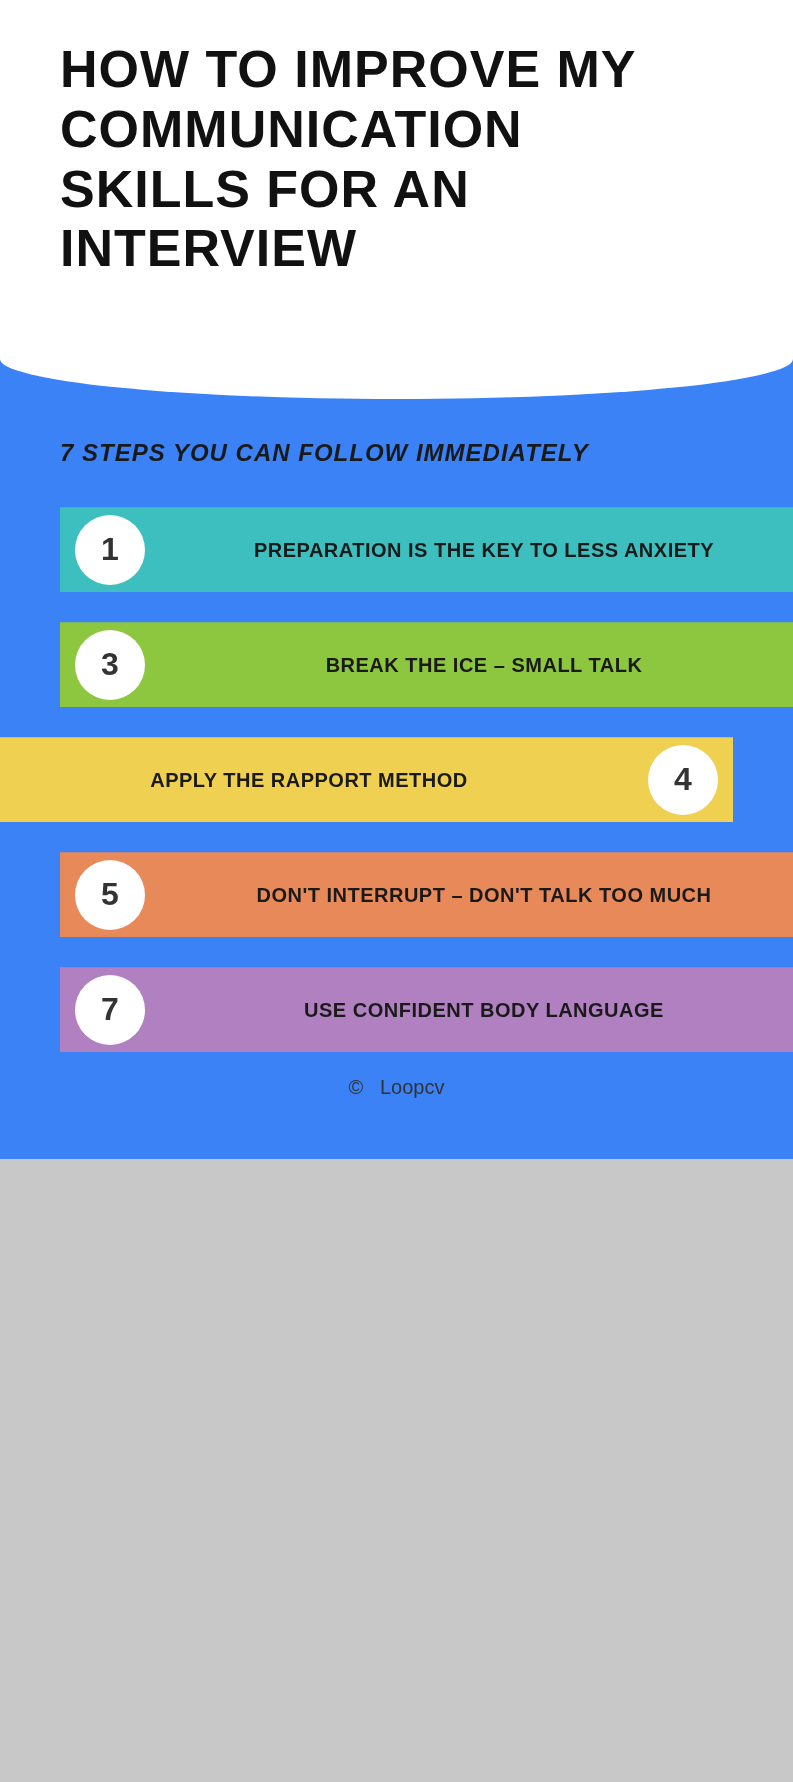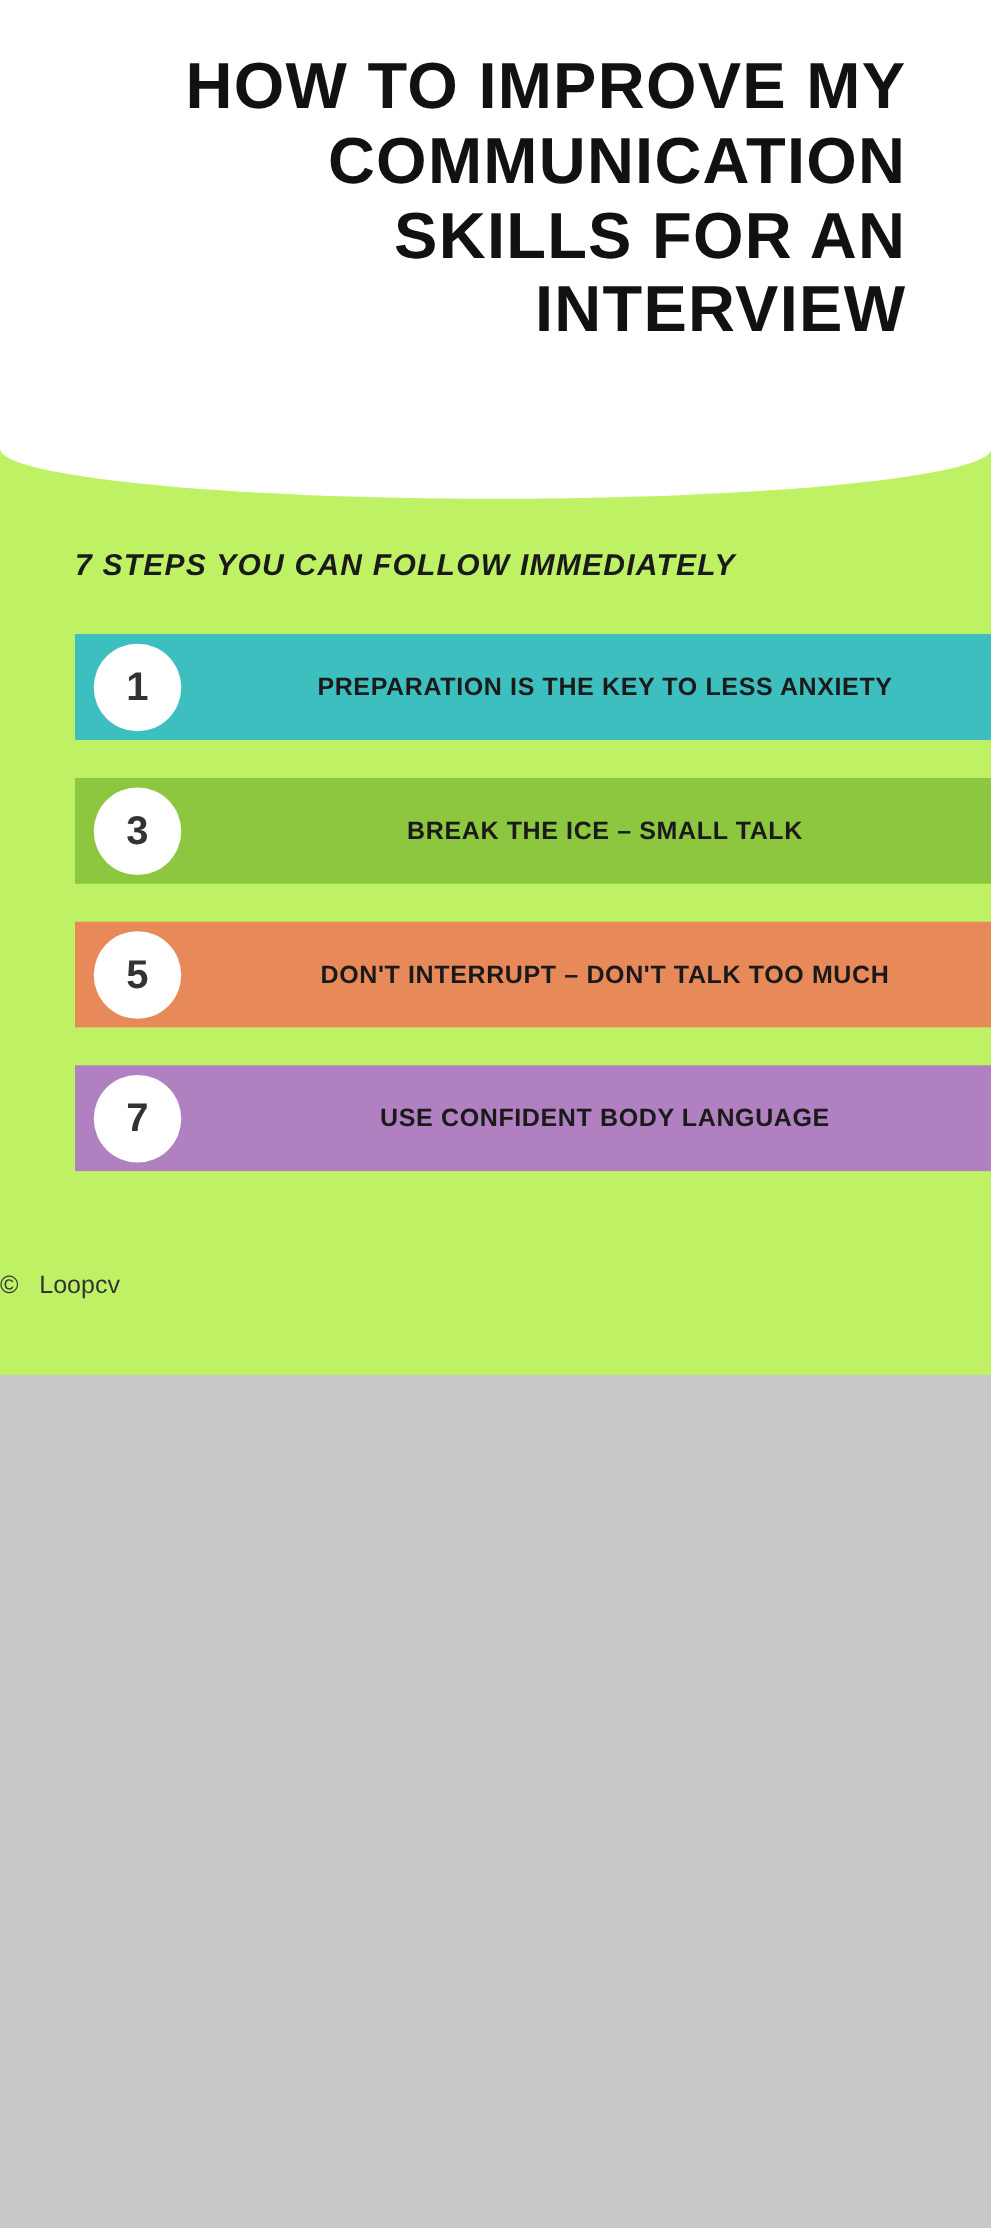--- a/index.html
+++ b/index.html
@@ -7,21 +7,21 @@
     body {
       width: 793px;
       min-height: 1782px;
       font-family: 'Arial Black', 'Arial Bold', Arial, sans-serif;
       background: #c8c8c8;
       overflow-x: hidden;
     }
 
     .header-section {
       background: #ffffff;
-      text-align: right;
+      text-align: left;
       padding: 40px 68px 80px 60px;
       position: relative;
       z-index: 2;
     }
 
     .header-section::after {
       content: '';
       position: absolute;
       bottom: -40px;
       left: 0;
@@ -35,21 +35,21 @@
     .main-title {
       font-size: 52px;
       font-weight: 900;
       text-transform: uppercase;
       line-height: 1.15;
       color: #111111;
       letter-spacing: 1px;
     }
 
     .gray-section {
-      background: #bef264;
+      background: #3b82f6;
       padding: 80px 0 60px 0;
       position: relative;
     }
 
     .subtitle {
       font-size: 24px;
       font-weight: 700;
       text-transform: uppercase;
       color: #1a1a1a;
       text-align: left;
@@ -190,22 +190,22 @@
       margin-left: 60px;
       overflow: visible;
     }
 
     .step-wrapper-left {
       margin-right: 60px;
       overflow: visible;
     }
 
     .footer-text {
-      text-align: left;
-      margin-top: 80px;
+      text-align: center;
+      margin-top: 24px;
       font-size: 20px;
       color: #333;
       font-weight: 400;
       font-family: Arial, sans-serif;
     }
   </style>
 </head>
 <body>
 
 <div class="header-section">
@@ -229,20 +229,28 @@
 
     <div class="step-wrapper-right">
       <div class="step-3-bar">
         <div class="step-number-circle">
           <span>3</span>
         </div>
         <div class="step-text">BREAK THE ICE – SMALL TALK</div>
       </div>
     </div>
 
+    <div class="step-wrapper-left">
+      <div class="step-4-bar">
+        <div class="step-text">APPLY THE RAPPORT METHOD</div>
+        <div class="step-number-circle">
+          <span>4</span>
+        </div>
+      </div>
+    </div>
 
     <div class="step-wrapper-right">
       <div class="step-5-bar">
         <div class="step-number-circle">
           <span>5</span>
         </div>
         <div class="step-text">DON'T INTERRUPT – DON'T TALK TOO MUCH</div>
       </div>
     </div>
 

